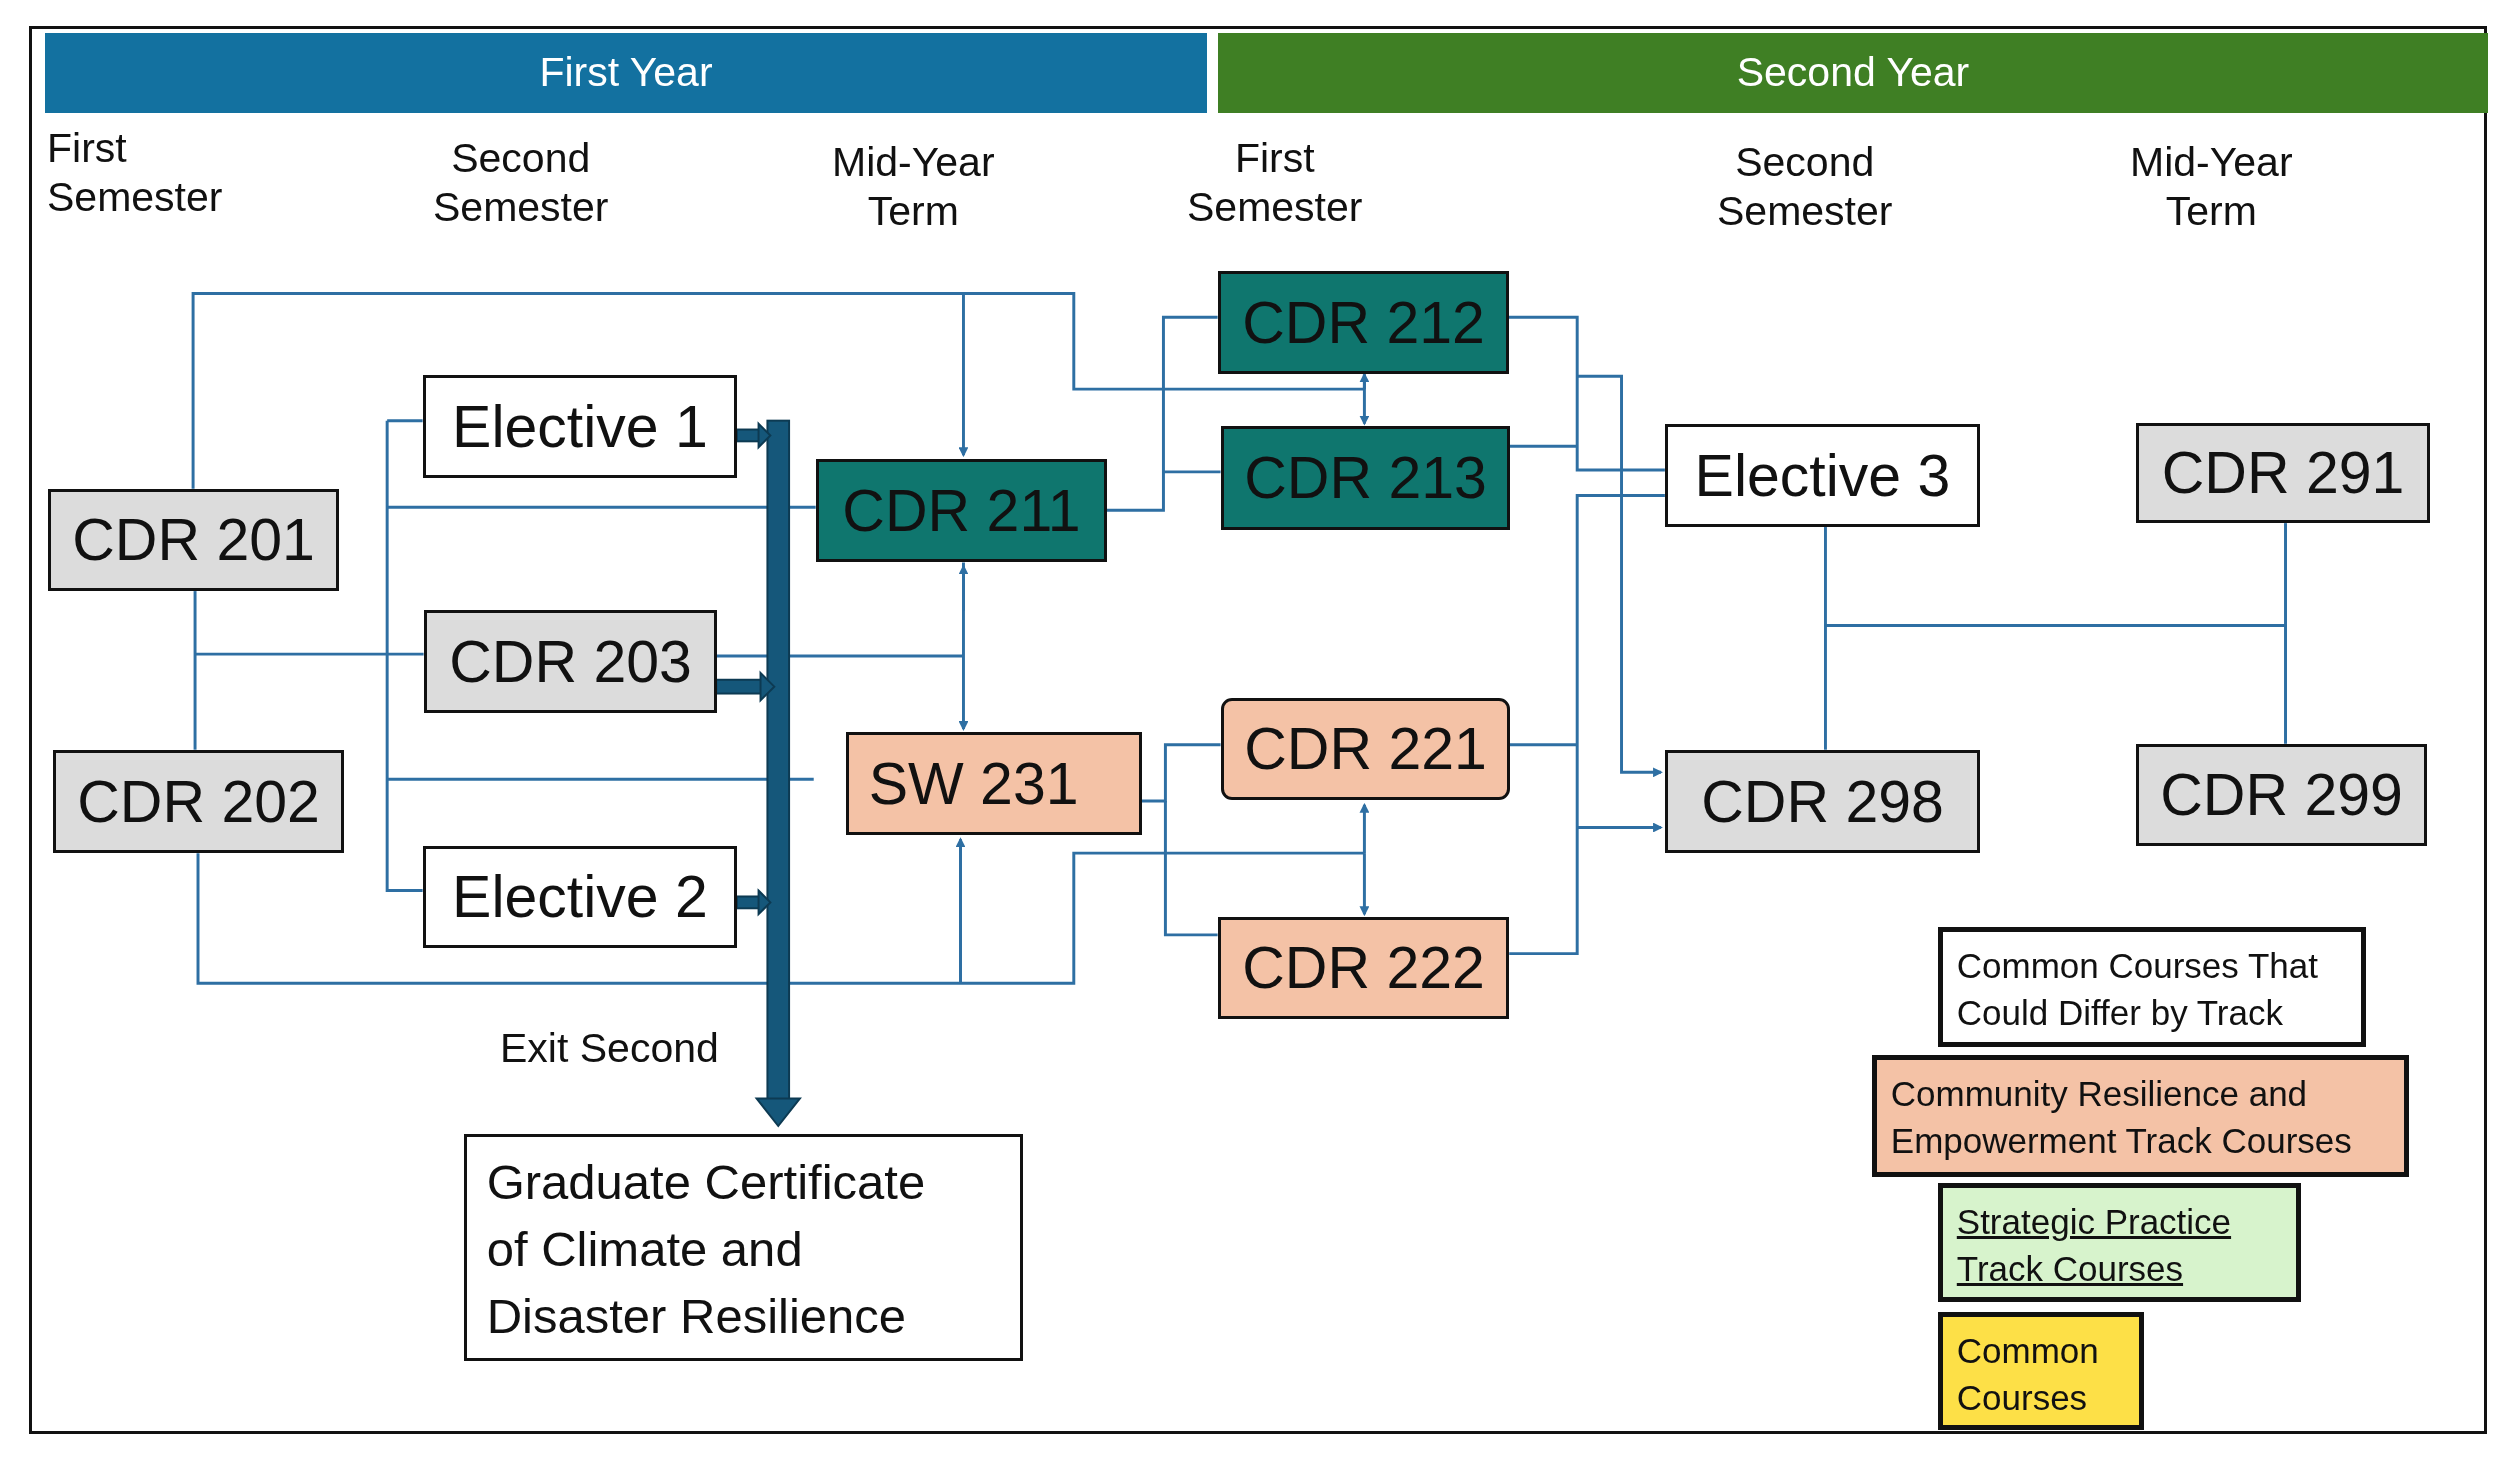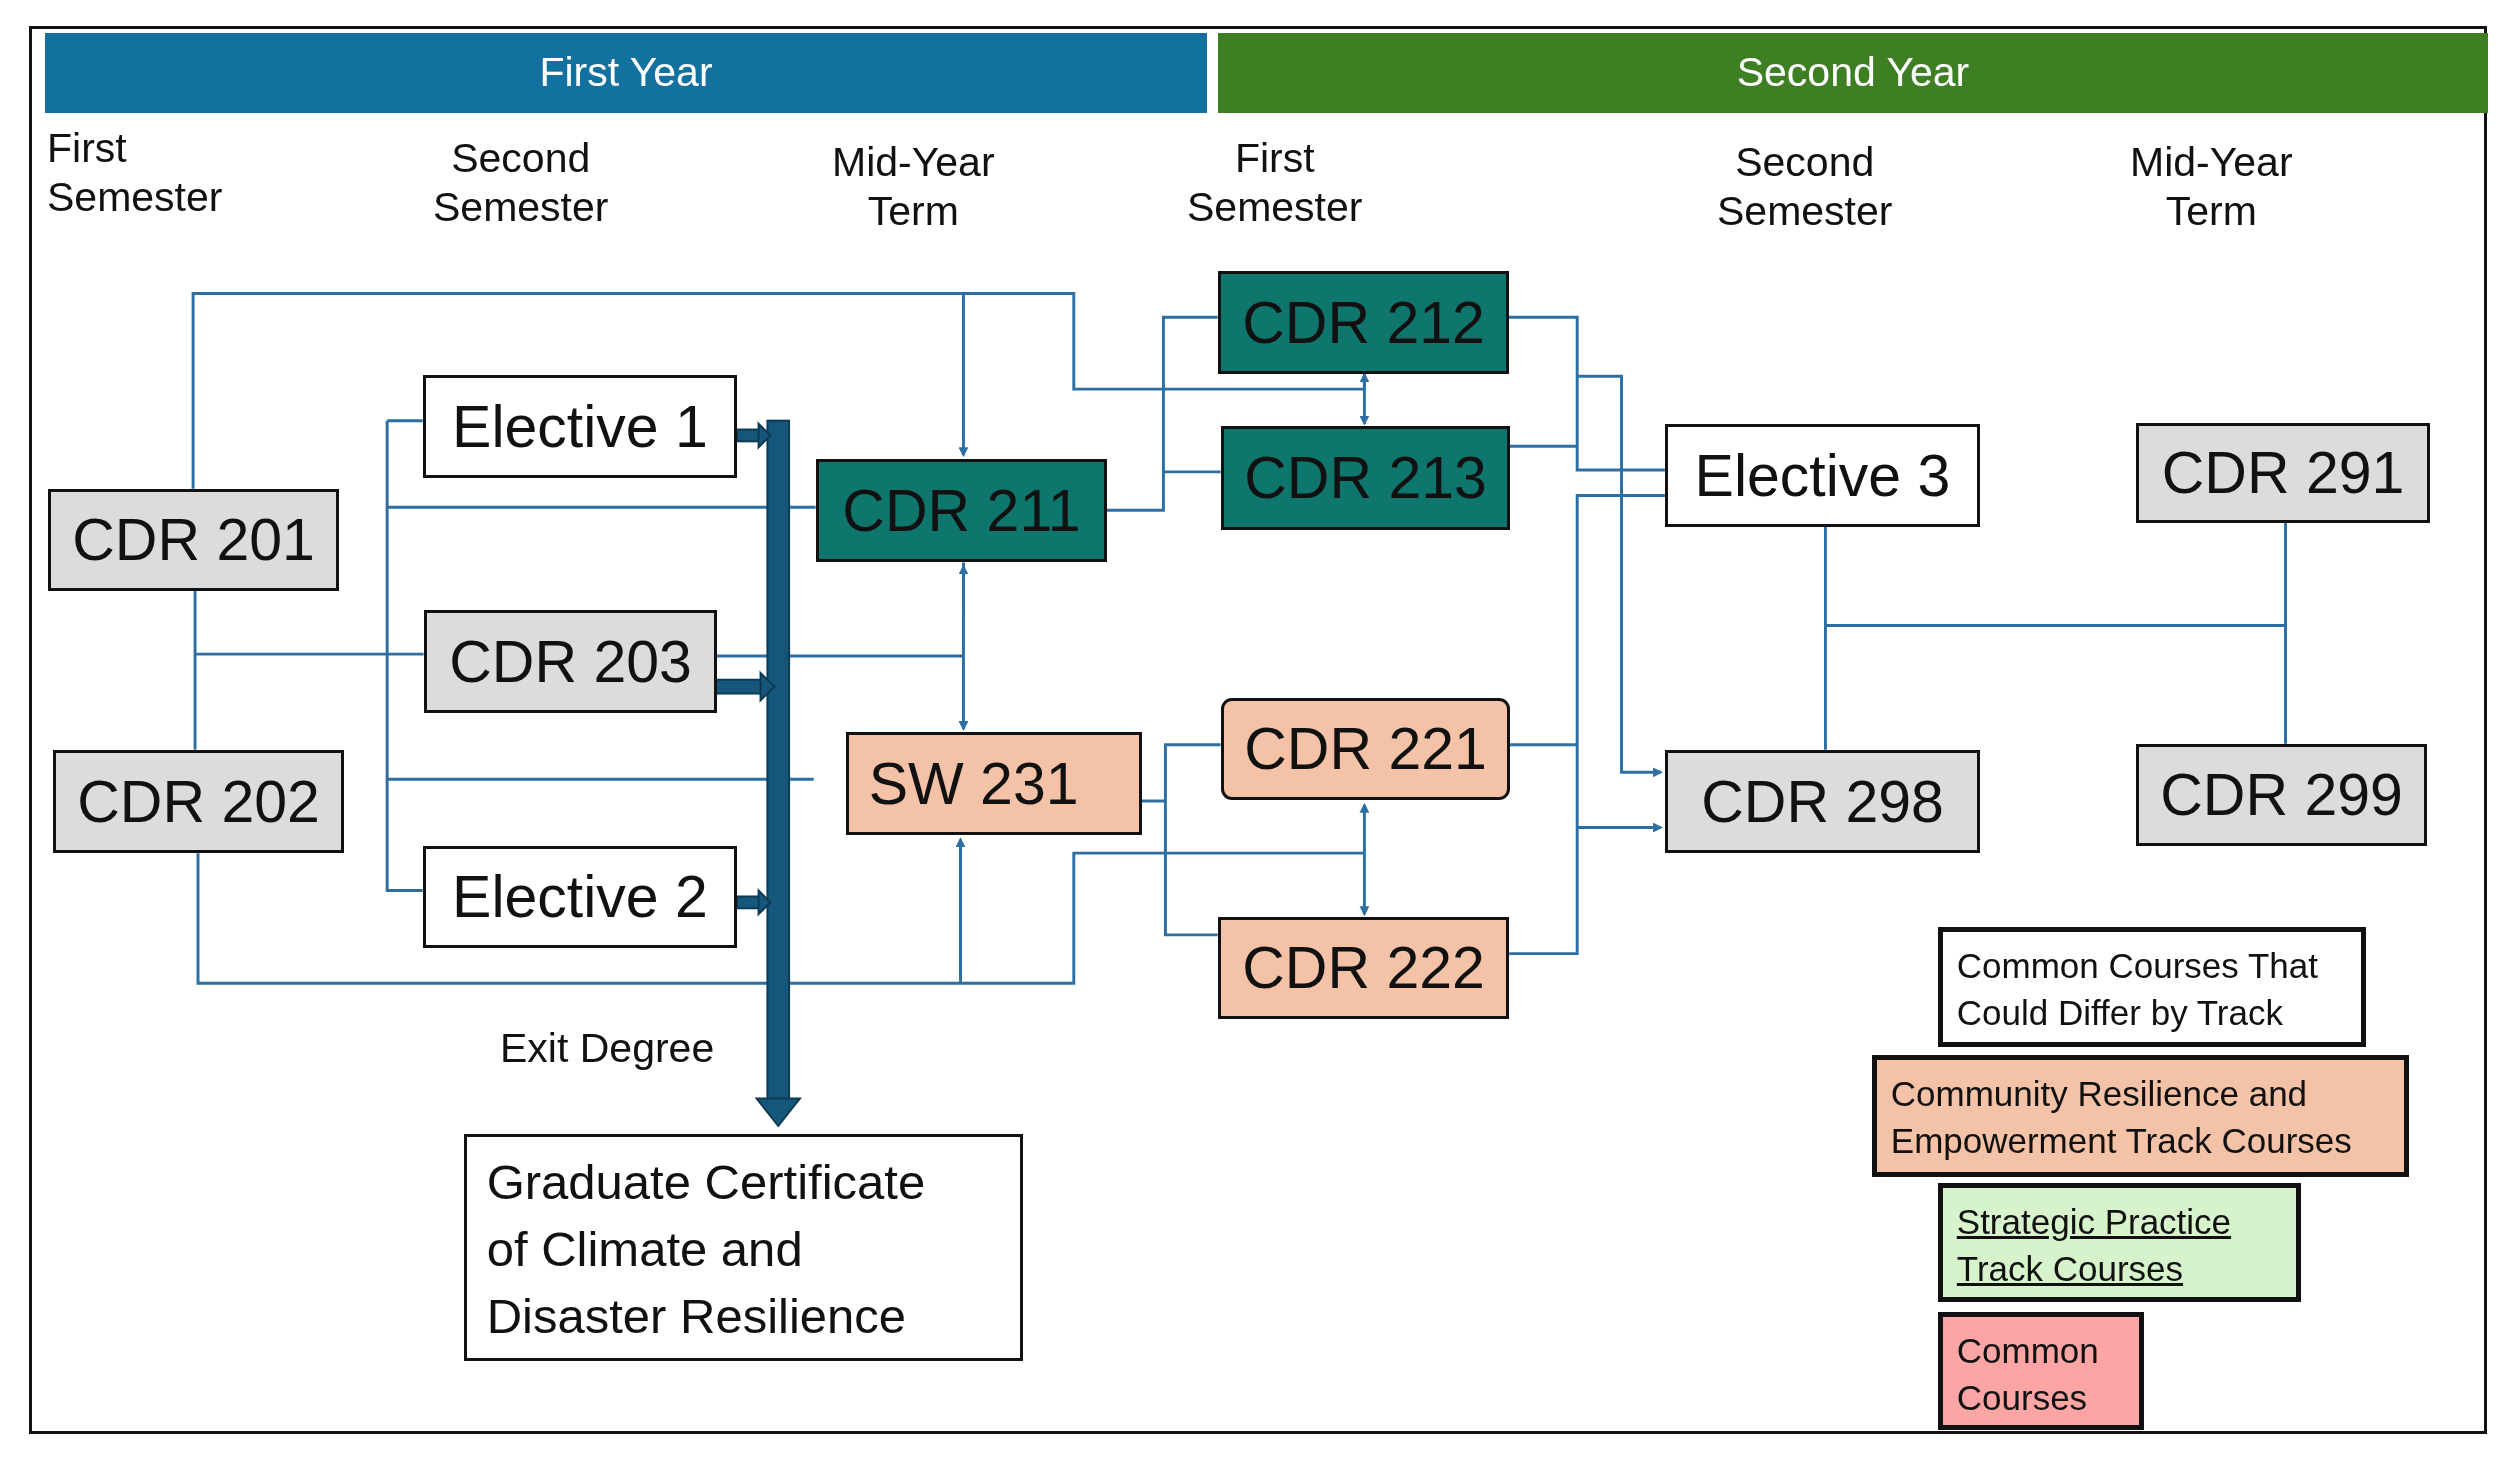--- a/index.html
+++ b/index.html
@@ -151,37 +151,37 @@
 <div class="box common" style="left:1665px; top:750px; width:315px; height:103px;">
     <span>CDR 298</span>
   </div>
 <div class="box common" style="left:2136px; top:423px; width:294px; height:100px;">
     <span>CDR 291</span>
   </div>
 <div class="box common" style="left:2136px; top:744px; width:291px; height:102px;">
     <span>CDR 299</span>
   </div>
 
-<div class="term" style="left:500px; top:1024px;">Exit Degree</div>
+<div class="term" style="left:500px; top:1024px;">Exit Second</div>
 
 <div class="box elec" style="left:464px; top:1134px; width:559px; height:227px; display:block; font-size:49px; line-height:67px; padding:11.8px 0 0 19.7px; white-space:normal;">
   <div>Graduate Certificate</div>
   <div>of Climate and</div>
   <div>Disaster Resilience</div>
 </div>
 
 <div class="legend" style="left:1938px; top:927px; width:428px; height:120px; background:#ffffff;">
   <div>Common Courses That</div>
   <div>Could Differ by Track</div>
 </div>
 <div class="legend" style="left:1872px; top:1055px; width:537px; height:122px; background:#f4c2a6;">
   <div>Community Resilience and</div>
   <div>Empowerment Track Courses</div>
 </div>
 <div class="legend" style="left:1938px; top:1183px; width:363px; height:119px; background:#d7f3cc;text-decoration:underline;">
   <div>Strategic Practice</div>
   <div>Track Courses</div>
 </div>
-<div class="legend" style="left:1938px; top:1312px; width:206px; height:118px; background:#fca5a5;">
+<div class="legend" style="left:1938px; top:1312px; width:206px; height:118px; background:#fde047;">
   <div>Common</div>
   <div>Courses</div>
 </div>
 
 
 </body></html>

